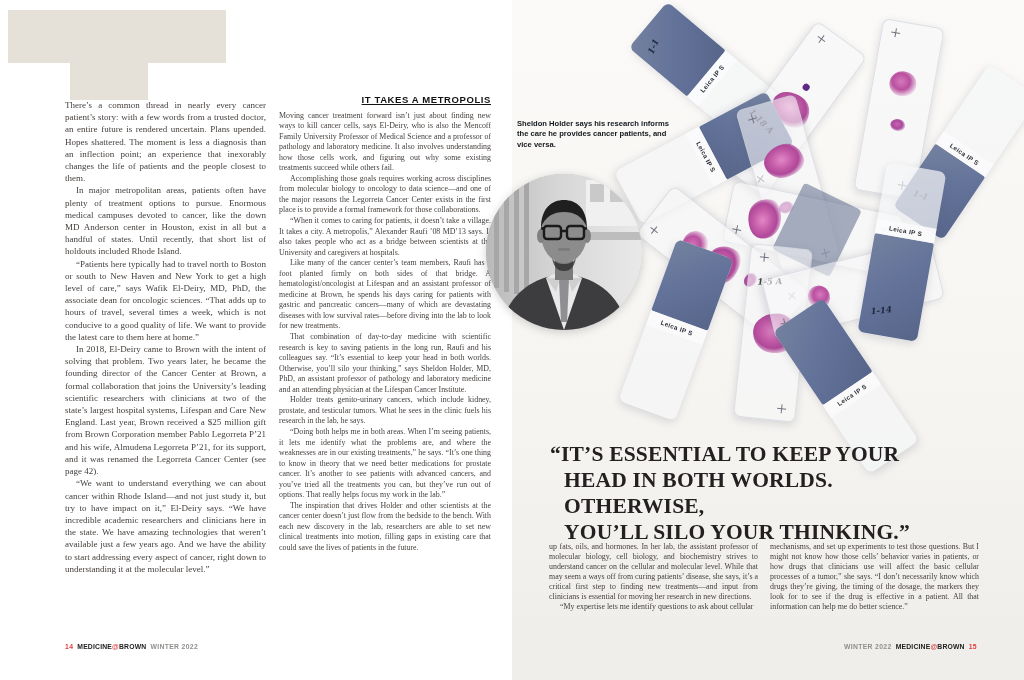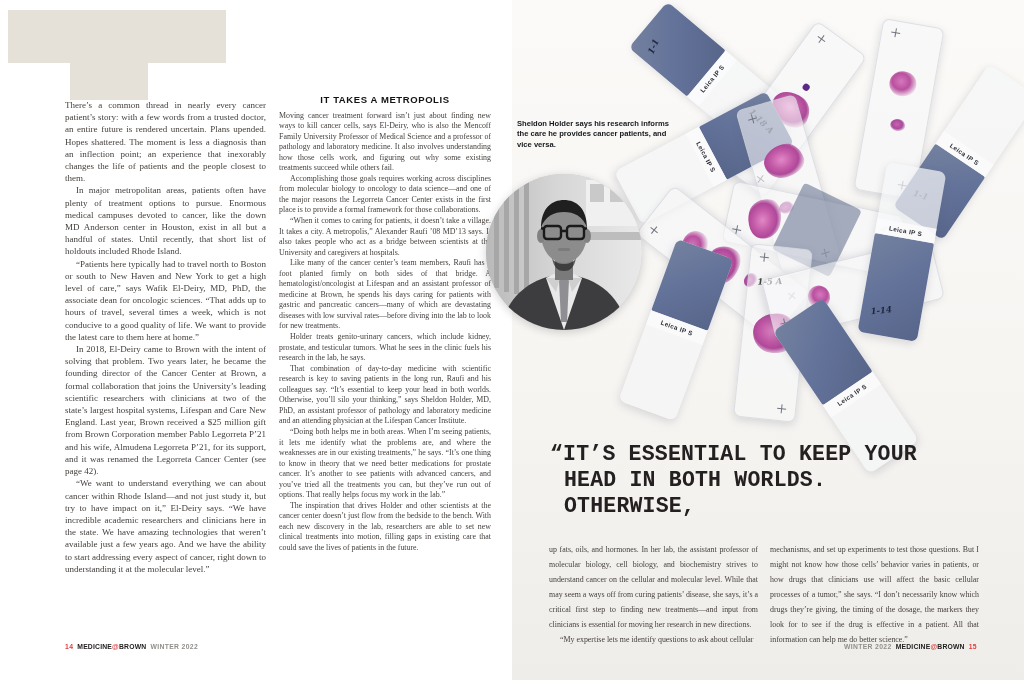--- a/index.html
+++ b/index.html
@@ -11,47 +11,47 @@
   .page-left{position:absolute;left:8px;top:0;width:512px;height:680px;background:#ffffff;}
   .dropcap-bar{position:absolute;left:0;top:10px;width:218px;height:53px;background:#e5e1d8;}
   .dropcap-stem{position:absolute;left:62px;top:62px;width:78px;height:38px;background:#e5e1d8;}
 
   .bodycol{position:absolute;color:#433e3b;text-align:justify;}
   .bodycol p{margin:0;}
   .bodycol p + p{text-indent:11px;}
   .col-1{left:57px;top:99px;width:201px;font-size:9px;line-height:12.2px;}
   .col-2{left:271px;top:95px;width:212px;font-size:7.9px;line-height:10.55px;}
   .sec-heading{font-family:"Liberation Sans",sans-serif;font-weight:700;font-size:9.5px;
-               letter-spacing:.6px;color:#141211;margin:0 0 5px 0;text-align:center;}
+               letter-spacing:.6px;color:#141211;margin:0 0 5px 0;text-align:right;text-decoration:underline;}
 
   .footer{position:absolute;top:643px;font-family:"Liberation Sans",sans-serif;font-size:6.8px;
           letter-spacing:.35px;display:flex;align-items:baseline;gap:4px;}
   .footer-left{left:57px;}
   .footer-right{right:47px;}
   .pgnum{color:#e03c39;font-weight:800;}
   .mag{font-weight:800;color:#232020;letter-spacing:.2px;}
   .mag .at{color:#e03c39;}
   .issue{color:#918f8c;font-weight:600;}
 
   
   .page-right{position:absolute;left:512px;top:0;width:512px;height:680px;
               background:linear-gradient(180deg,#fbfaf8 0%,#f7f5f2 55%,#efedea 100%);}
 
   .caption{position:absolute;left:5px;top:111px;width:152px;
            font-family:"Liberation Sans",sans-serif;font-weight:700;font-size:7.6px;
            line-height:10.8px;color:#15181c;text-align:left;}
 
   .pull-quote{position:absolute;left:38px;top:441px;width:380px;
-              font-family:Liberation Mono, monospace;font-weight:800;
+              font-family:Liberation Serif, serif;font-weight:800;
               font-size:21.5px;line-height:26px;letter-spacing:.2px;color:#242021;}
   .pull-quote span{display:block;}
   .pull-quote .pq2,.pull-quote .pq3{padding-left:14px;}
 
   .rcols{position:absolute;left:37px;top:542px;width:430px;display:flex;gap:12px;}
-  .rcol{width:209px;font-size:7.9px;line-height:15px;color:#433e3b;text-align:justify;}
+  .rcol{width:209px;font-size:7.9px;line-height:10px;color:#433e3b;text-align:justify;}
   .rcol p{margin:0;}
   .rcol p + p{text-indent:11px;}
 
   
   .slides{position:absolute;left:0;top:0;width:512px;height:680px;}
   .slide{position:absolute;width:60px;height:172px;border-radius:7px;
          box-shadow:0 3px 9px rgba(85,90,108,.20);}
   .slide.spec{background:rgba(246,247,249,.60);border:1px solid rgba(198,202,212,.55);}
   .slide.spec::before,.slide.spec::after{content:"";position:absolute;width:9px;height:9px;
       background:linear-gradient(#70747f,#70747f) center/9px 1px no-repeat,
@@ -121,22 +121,22 @@
       <p>In 2018, El-Deiry came to Brown with the intent of solving that problem. Two years later, he became the founding director of the Cancer Center at Brown, a formal collaboration that joins the University’s leading scientific researchers with clinicians at two of the state’s largest hospital systems, Lifespan and Care New England. Last year, Brown received a $25 million gift from Brown Corporation member Pablo Legorreta P’21 and his wife, Almudena Legorreta P’21, for its support, and it was renamed the Legorreta Cancer Center (see page 42).</p>
       <p>“We want to understand everything we can about cancer within Rhode Island—and not just study it, but try to have impact on it,” El-Deiry says. “We have incredible academic researchers and clinicians here in the state. We have amazing technologies that weren’t available just a few years ago. And we have the ability to start addressing every aspect of cancer, right down to understanding it at the molecular level.”</p>
     </div>
 
     <div class="bodycol col-2">
       <h2 class="sec-heading">IT TAKES A METROPOLIS</h2>
       <p>Moving cancer treatment forward isn’t just about finding new ways to kill cancer cells, says El-Deiry, who is also the Mencoff Family University Professor of Medical Science and a professor of pathology and laboratory medicine. It also involves understanding how those cells work, and figuring out why some existing treatments succeed while others fail.</p>
       <p>Accomplishing those goals requires working across disciplines from molecular biology to oncology to data science—and one of the major reasons the Legorreta Cancer Center exists in the first place is to provide a formal framework for those collaborations.</p>
       <p>“When it comes to caring for patients, it doesn’t take a village. It takes a city. A metropolis,” Alexander Raufi ’08 MD’13 says. It also takes people who act as a bridge between scientists at the University and caregivers at hospitals.</p>
       <p>Like many of the cancer center’s team members, Raufi has a foot planted firmly on both sides of that bridge. A hematologist/oncologist at Lifespan and an assistant professor of medicine at Brown, he spends his days caring for patients with gastric and pancreatic cancers—many of which are devastating diseases with low survival rates—before diving into the lab to look for new treatments.</p>
+      <p>That combination of day-to-day medicine with scientific research is key to saving patients in the long run, Raufi and his colleagues say. “It’s essential to keep your head in both worlds. Otherwise, you’ll silo your thinking,” says Sheldon Holder, MD, PhD, an assistant professor of pathology and laboratory medicine and an attending physician at the Lifespan Cancer Institute.</p>
       <p>Holder treats genito-urinary cancers, which include kidney, prostate, and testicular tumors. What he sees in the clinic fuels his research in the lab, he says.</p>
-      <p>That combination of day-to-day medicine with scientific research is key to saving patients in the long run, Raufi and his colleagues say. “It’s essential to keep your head in both worlds. Otherwise, you’ll silo your thinking,” says Sheldon Holder, MD, PhD, an assistant professor of pathology and laboratory medicine and an attending physician at the Lifespan Cancer Institute.</p>
       <p>“Doing both helps me in both areas. When I’m seeing patients, it lets me identify what the problems are, and where the weaknesses are in our existing treatments,” he says. “It’s one thing to know in theory that we need better medications for prostate cancer. It’s another to see patients with advanced cancers, and you’ve tried all the treatments you can, but they’ve run out of options. That really helps focus my work in the lab.”</p>
       <p>The inspiration that drives Holder and other scientists at the cancer center doesn’t just flow from the bedside to the bench. With each new discovery in the lab, researchers are able to set new clinical treatments into motion, filling gaps in existing care that could save the lives of patients in the future.</p>
     </div>
 
     <div class="footer footer-left">
       <span class="pgnum">14</span>
       <span class="mag"><span>MEDICINE</span><span class="at">@</span><span>BROWN</span></span>
       <span class="issue">WINTER 2022</span>
     </div>
   </section>
@@ -230,20 +230,21 @@
             <span>Leica IP S</span>
           </div>
       </div>
     </div>
 
     <p class="caption">Sheldon Holder says his research informs the care he provides cancer patients, and vice versa.</p>
 
     <div class="pull-quote">
       <span class="pq1">“IT’S ESSENTIAL TO KEEP YOUR</span>
       <span class="pq2">HEAD IN BOTH WORLDS. OTHERWISE,</span>
+      <span class="pq3">YOU’LL SILO YOUR THINKING.”</span>
     </div>
 
     <div class="rcols">
       <div class="rcol">
         <p>up fats, oils, and hormones. In her lab, the assistant professor of molecular biology, cell biology, and biochemistry strives to understand cancer on the cellular and molecular level. While that may seem a ways off from curing patients’ disease, she says, it’s a critical first step to finding new treatments—and input from clinicians is essential for moving her research in new directions.</p>
         <p>“My expertise lets me identify questions to ask about cellular</p>
       </div>
       <div class="rcol">
         <p>mechanisms, and set up experiments to test those questions. But I might not know how those cells’ behavior varies in patients, or how drugs that clinicians use will affect the basic cellular processes of a tumor,” she says. “I don’t necessarily know which drugs they’re giving, the timing of the dosage, the markers they look for to see if the drug is effective in a patient. All that information can help me do better science.”</p>
       </div>

